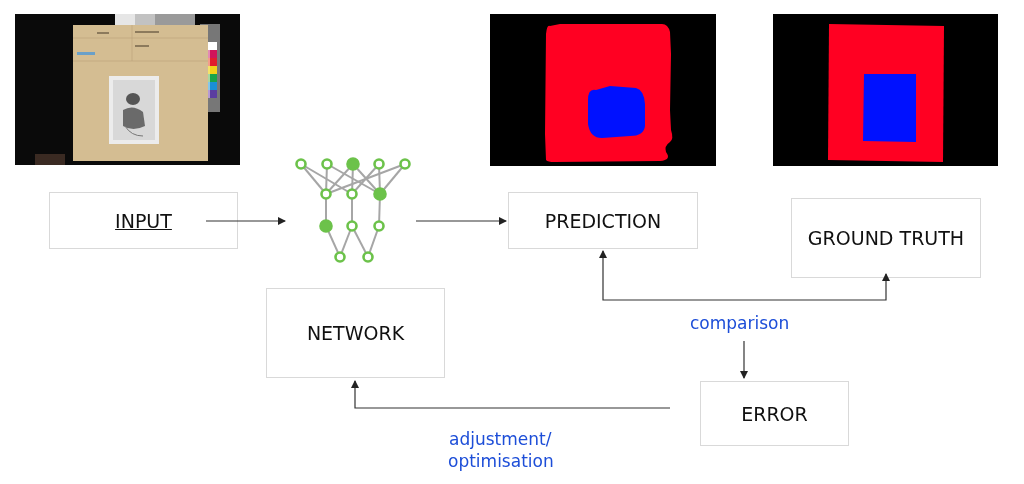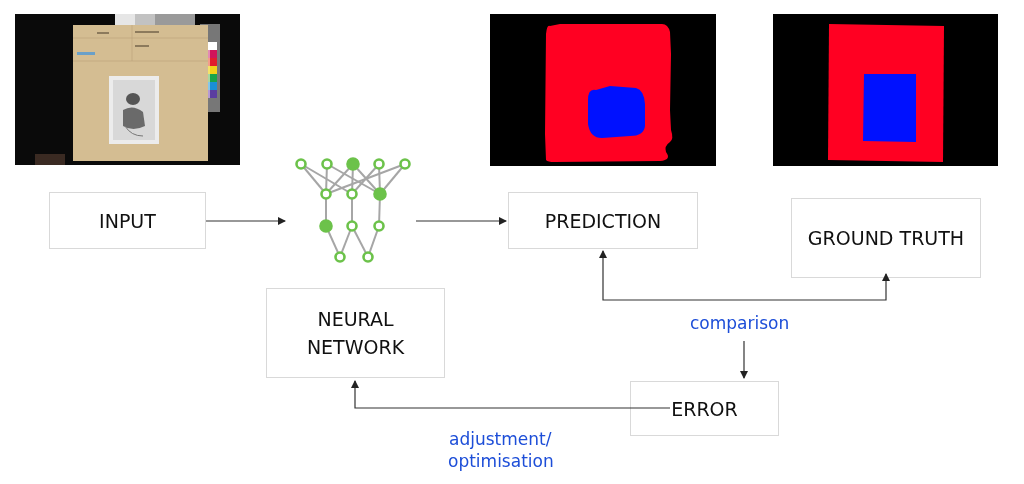--- a/index.html
+++ b/index.html
@@ -105,38 +105,37 @@
   </svg>
 </div>
 
 <div class="img" style="left:773px; top:14px; width:225px; height:152px; background:#000;">
   <svg width="225" height="152" viewBox="0 0 225 152">
     <polygon points="56,10 171,12 170,148 55,146" fill="#ff0022"></polygon>
     <polygon points="91,60 143,60 143,128 90,127" fill="#0011ff"></polygon>
   </svg>
 </div>
 
-<div class="box" style="left:49px; top:192px; width:157px; height:57px;">
+<div class="box" style="left:49px; top:192px; width:189px; height:57px;text-decoration:underline;">
   <span>INPUT</span>
 </div>
 
 <div class="box" style="left:266px; top:288px; width:179px; height:90px; flex-direction:column;">
-  <span>NEURAL</span>
   <span>NETWORK</span>
 </div>
 
 <div class="box" style="left:508px; top:192px; width:190px; height:57px;text-align:center;">
   <span>PREDICTION</span>
 </div>
 
 <div class="box" style="left:791px; top:192px; width:190px; height:80px;margin-top:6px;">
   <span>GROUND TRUTH</span>
 </div>
 
-<div class="box" style="left:630px; top:381px; width:149px; height:55px;">
+<div class="box" style="left:700px; top:381px; width:149px; height:65px;">
   <span>ERROR</span>
 </div>
 
 <svg class="overlay" width="1024" height="484" style="pointer-events:none;">
   <defs>
     <marker id="ah" markerWidth="8" markerHeight="8" refX="7" refY="4" orient="auto" markerUnits="userSpaceOnUse">
       <path d="M0,0 L8,4 L0,8 Z" fill="#222"></path>
     </marker>
   </defs>
   <g stroke="#333" stroke-width="1.2" fill="none">

